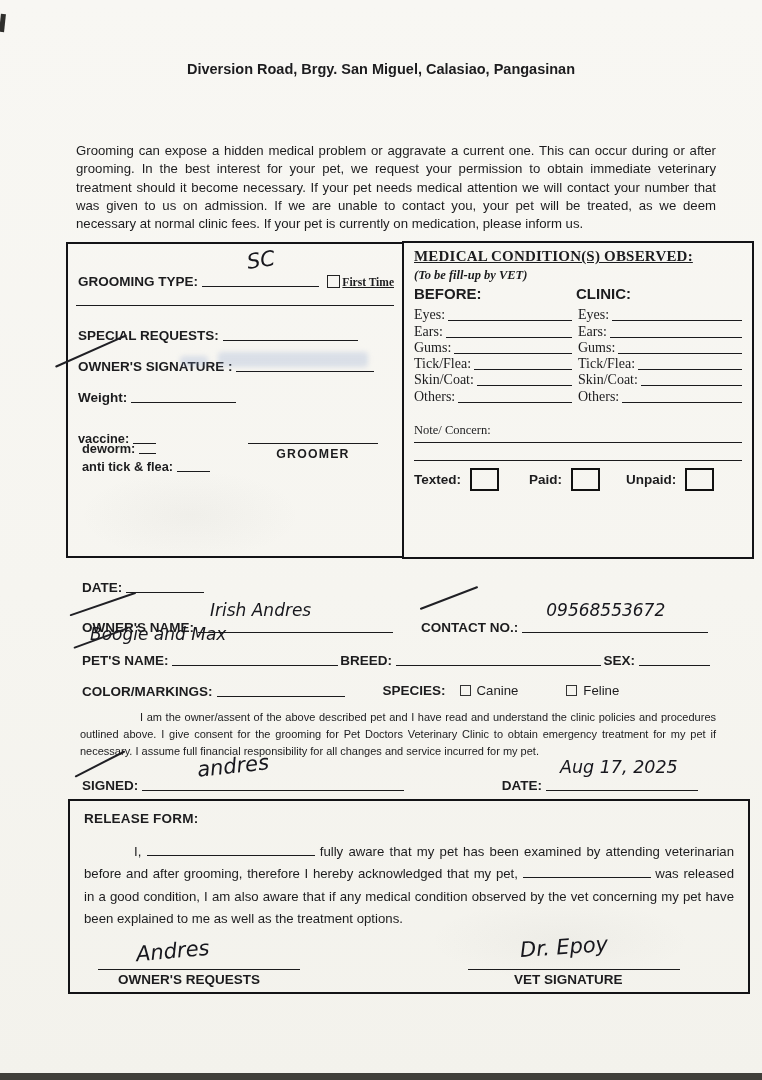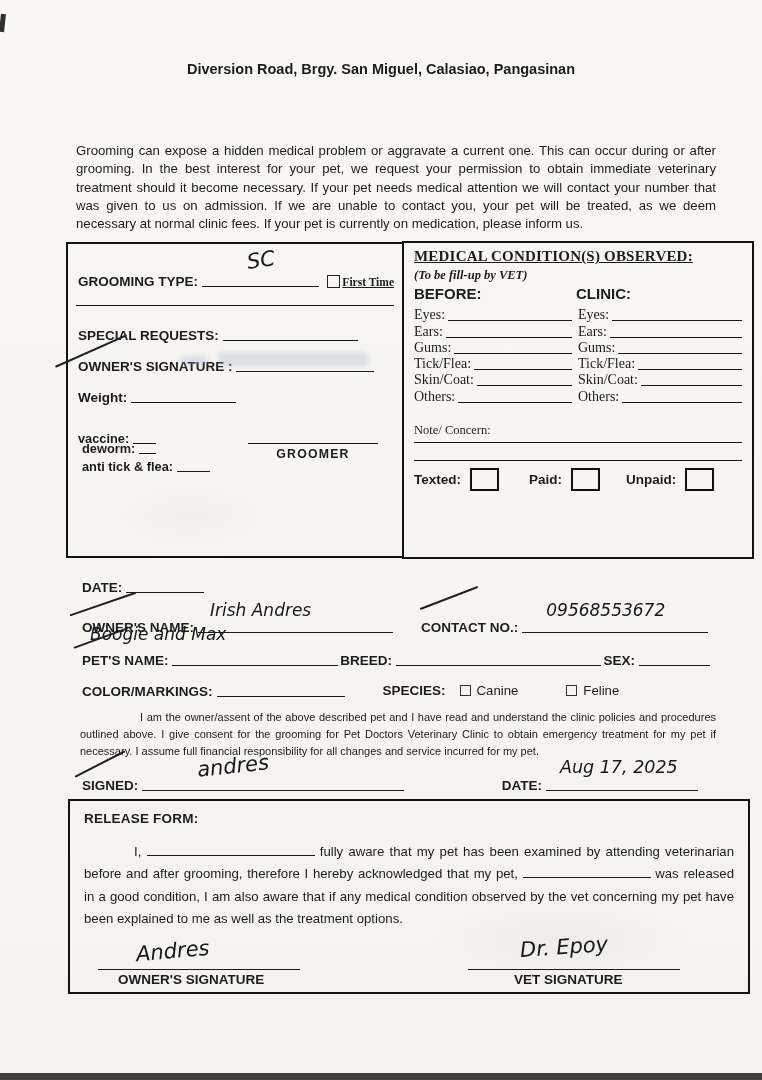--- a/index.html
+++ b/index.html
@@ -321,21 +321,21 @@
     <div class="rel-title">RELEASE FORM:</div>
     <div class="rel-para">
       <span>I,</span>
       <span class="blank w1"></span>
       <span>fully aware that my pet has been examined by attending veterinarian before and after grooming, therefore I hereby acknowledged that my pet,</span>
       <span class="blank w2"></span>
       <span>was released in a good condition, I am also aware that if any medical condition observed by the vet concerning my pet have been explained to me as well as the treatment options.</span>
     </div>
     <span class="hw sig-left-hw">Andres</span>
     <div class="sig-left-line"></div>
-    <div class="sig-left-lbl">OWNER'S SIGNATURE</div>
+    <div class="sig-left-lbl">OWNER'S REQUESTS</div>
     <span class="hw sig-right-hw">Dr. Epoy</span>
     <div class="sig-right-line"></div>
     <div class="sig-right-lbl">VET SIGNATURE</div>
   </div>
 
   <div class="slash sl1"></div>
   <div class="slash sl2"></div>
   <div class="slash sl3"></div>
   <div class="slash sl4"></div>
   <div class="slash sl5"></div>

